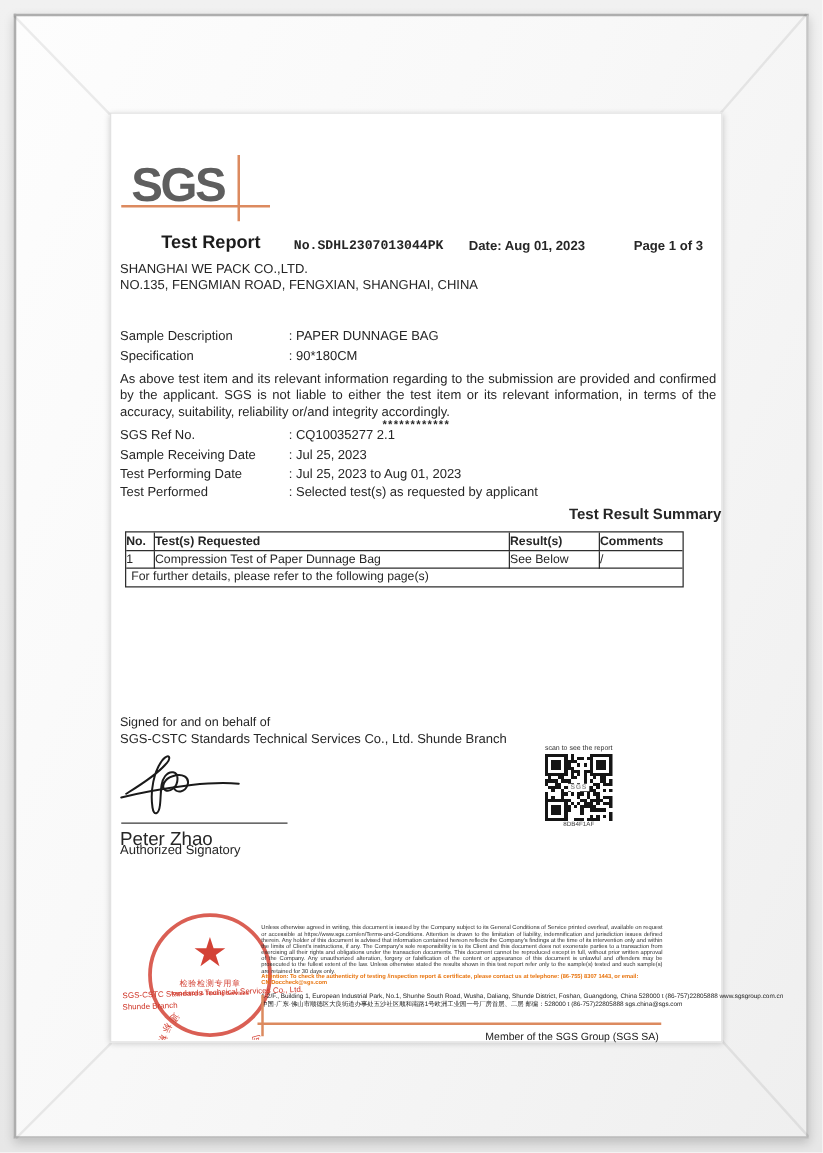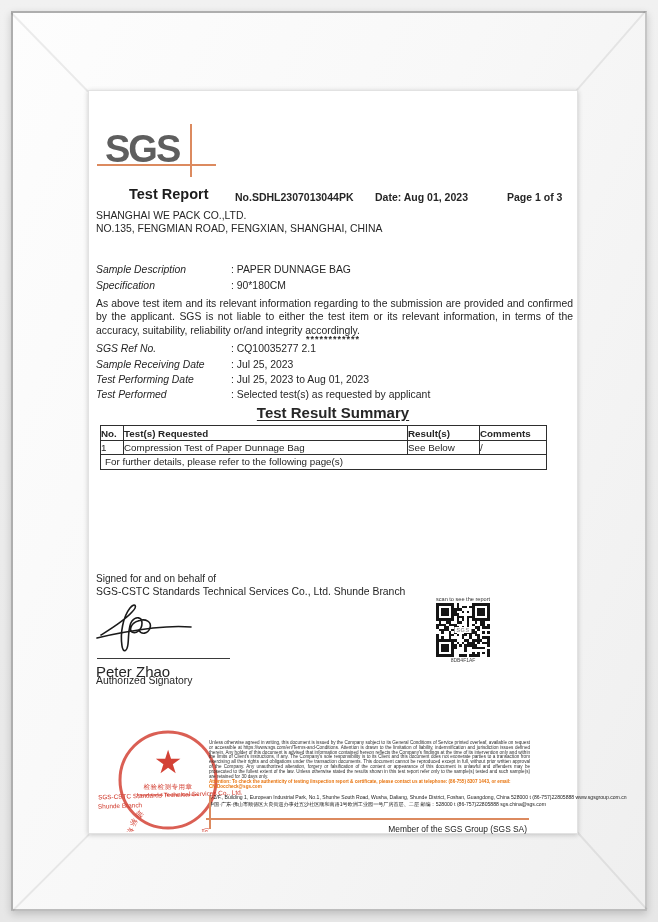--- a/index.html
+++ b/index.html
@@ -24,36 +24,36 @@
       background:#fff; border:1px solid #e2e2e2; box-shadow:0 1px 5px rgba(0,0,0,.20); }
   .abs { position:absolute; }
 
   
   .logo-text { left:16px; top:37px; font-weight:bold; font-size:38px; letter-spacing:-2px; color:#5e5e5e; }
   .logo-h { left:8px;  top:73px; width:119px; height:2.4px; background:#dc8a5f; }
   .logo-v { left:101px; top:33px; width:2.4px; height:53px; background:#dc8a5f; }
 
   
   .doc-title { left:40px;  top:95px;  font-size:14.5px; font-weight:bold; color:#1c1c1c; }
-  .report-no { left:146px; top:100px; font-size:10.5px; font-weight:bold; }
+  .report-no { left:146px; top:100px; font-size:10.5px; font-weight:bold;font-family:Liberation Mono, monospace; }
   .doc-date  { left:286px; top:100px; font-size:10.5px; font-weight:bold; }
   .page-no   { left:418px; top:100px; font-size:10.5px; font-weight:bold; }
   .company-1 { left:7px; top:119px; font-size:10.4px; }
   .company-2 { left:7px; top:132px; font-size:10.4px; }
 
   
   .frow { left:7px; width:480px; font-size:10.4px; }
-  .frow .lbl { position:absolute; left:0;font-style:italic; }
+  .frow .lbl { position:absolute; left:0; }
   .frow .val { position:absolute; left:135px; }
   .disclaimer { left:7px; top:206px; width:477px; font-size:10.4px; line-height:13.4px; text-align:justify; }
   .stars { left:0; top:243px; width:100%; text-align:center; font-size:9px; font-weight:bold; letter-spacing:1px; }
 
   
-  .summary-title { left:0; top:313px; width:100%; text-align:center; font-size:15px; font-weight:bold;
-                   text-decoration:underline; text-underline-offset:2px; }
+  .summary-title { left:0; top:313px; width:100%; text-align:right; font-size:12px; font-weight:bold;
+                   text-underline-offset:2px; }
   .tbl { left:11px; top:334px; width:447px; border:1px solid #2e2e2e; display:grid;
          grid-template-columns:23px 284px 72px 1fr; font-size:9.8px; }
   .tbl .c { border-right:1px solid #2e2e2e; border-bottom:1px solid #2e2e2e;
             text-align:left; line-height:14px; height:14px; overflow:hidden; }
   .tbl .hd { font-weight:bold; height:15px; line-height:15px; }
   .tbl .last { border-right:none; }
   .tbl .foot { grid-column:1 / -1; border-right:none; border-bottom:none; text-align:left; padding-left:4px; }
 
   
   .signed-1 { left:7px; top:482px; font-size:10px; }

